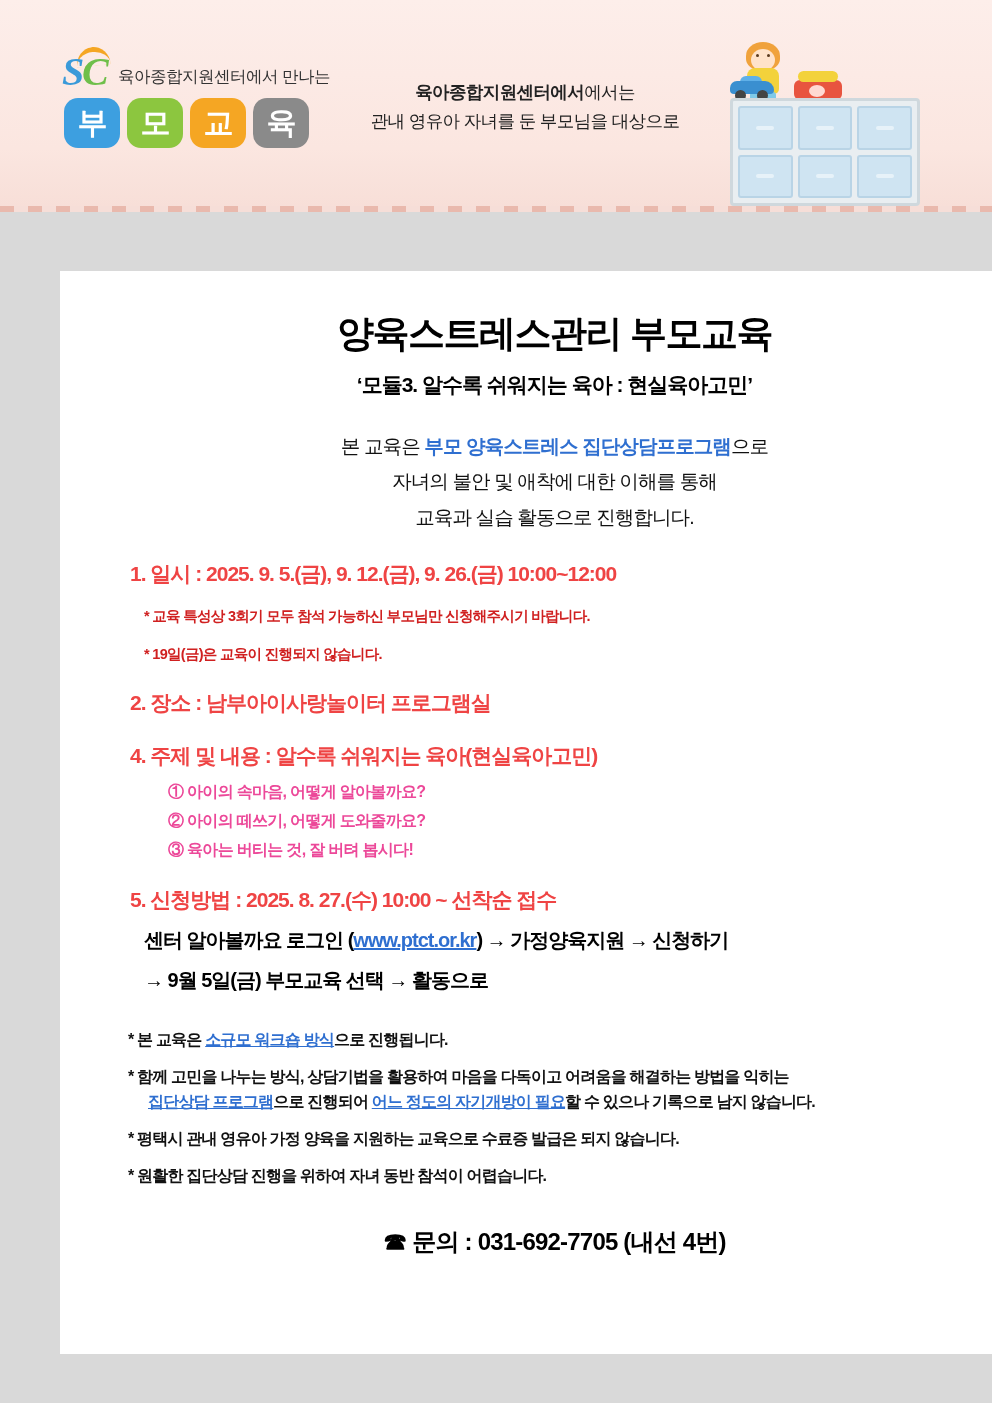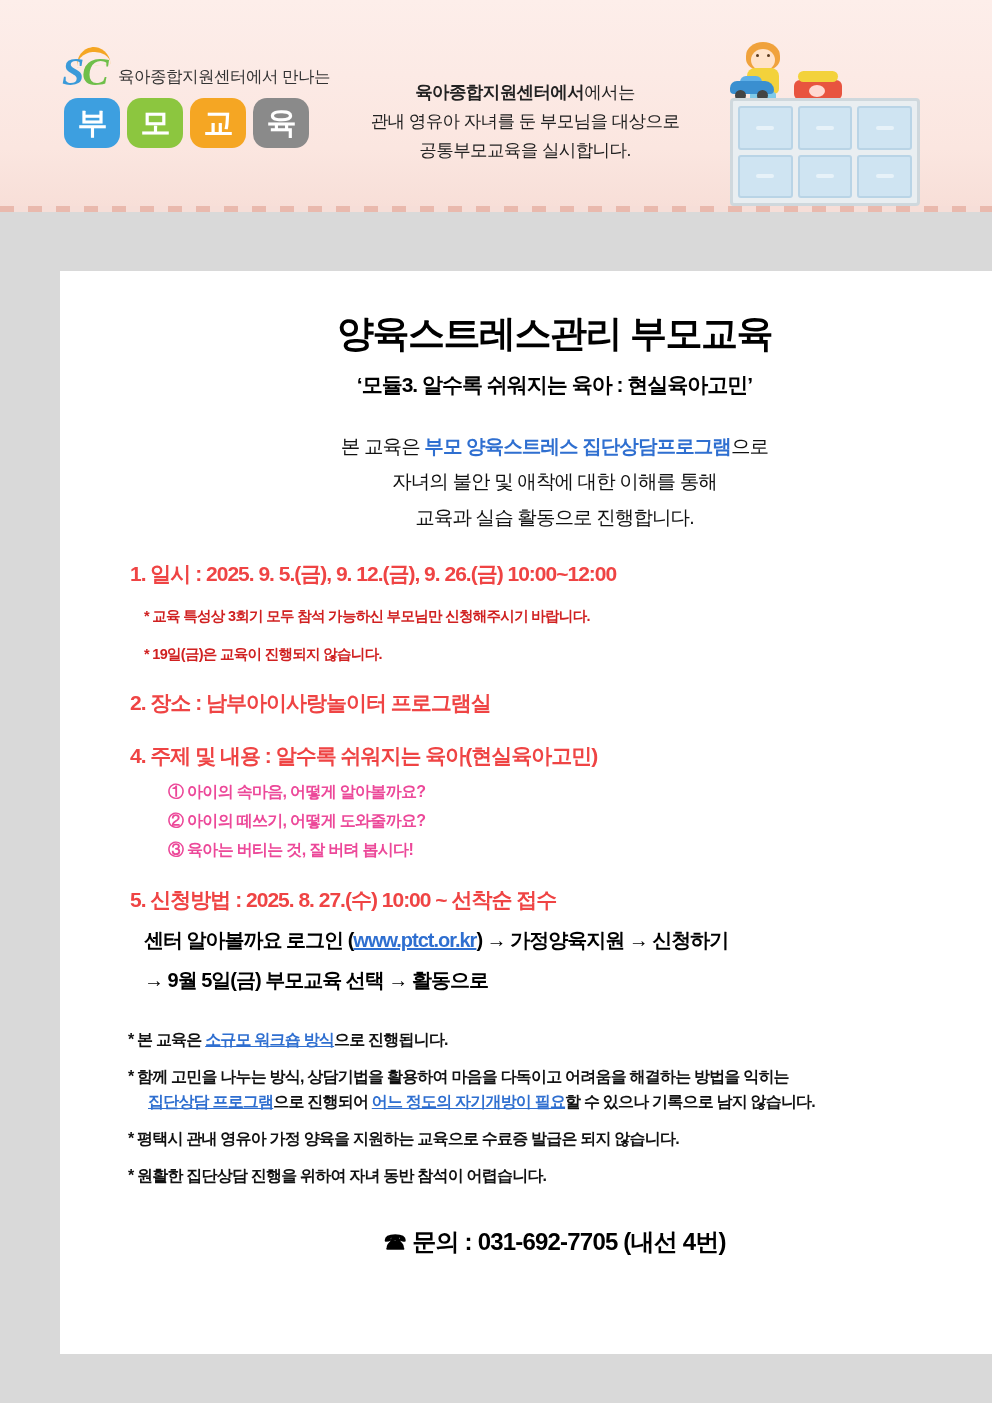--- a/index.html
+++ b/index.html
@@ -345,21 +345,20 @@
       <div class="bubble b3">교</div>
       <div class="bubble b4">육</div>
     </div>
   </div>
 
   <div class="header-text">
     <div>
       <b>육아종합지원센터에서</b><span>에서는</span>
     </div>
     <div>관내 영유아 자녀를 둔 부모님을 대상으로</div>
-    <div>공통부모교육을 실시합니다.</div>
   </div>
 
   <div class="shelf">
     <div class="doll">
       <span class="hair"></span>
         <span class="face"></span>
       <span class="eye l"></span>
         <span class="eye r"></span>
       <span class="body"></span>
         <span class="leg l"></span>

